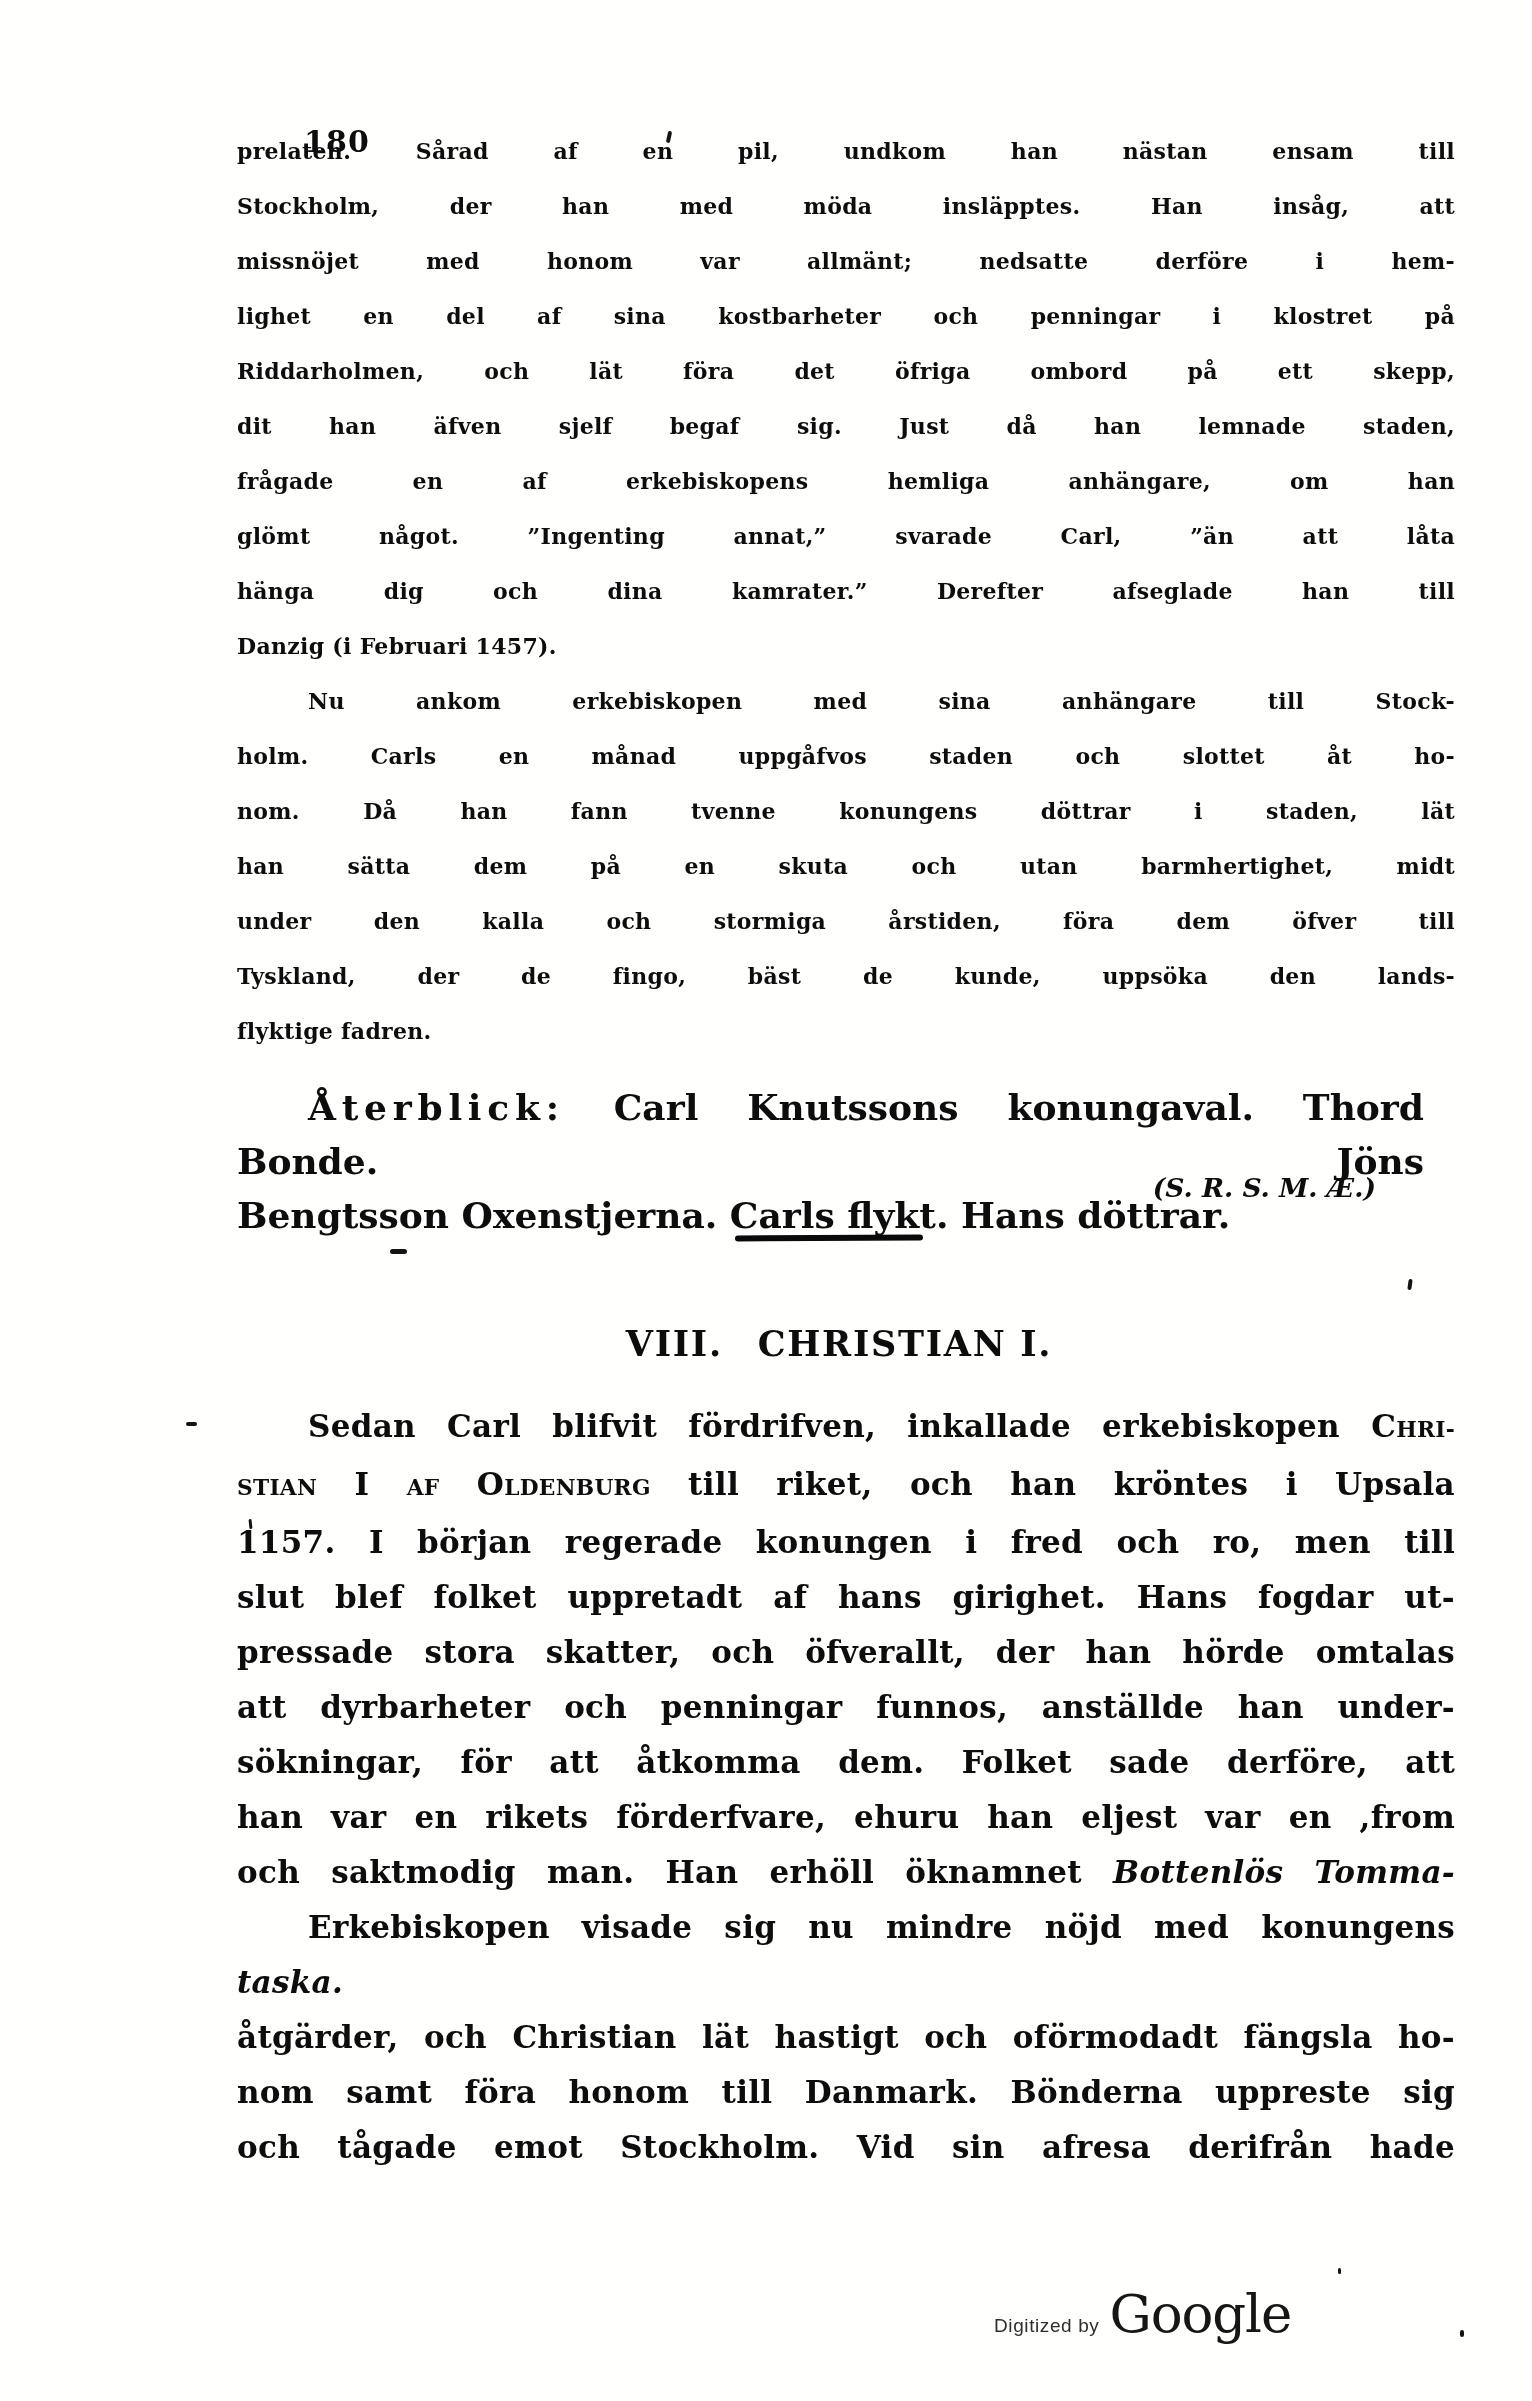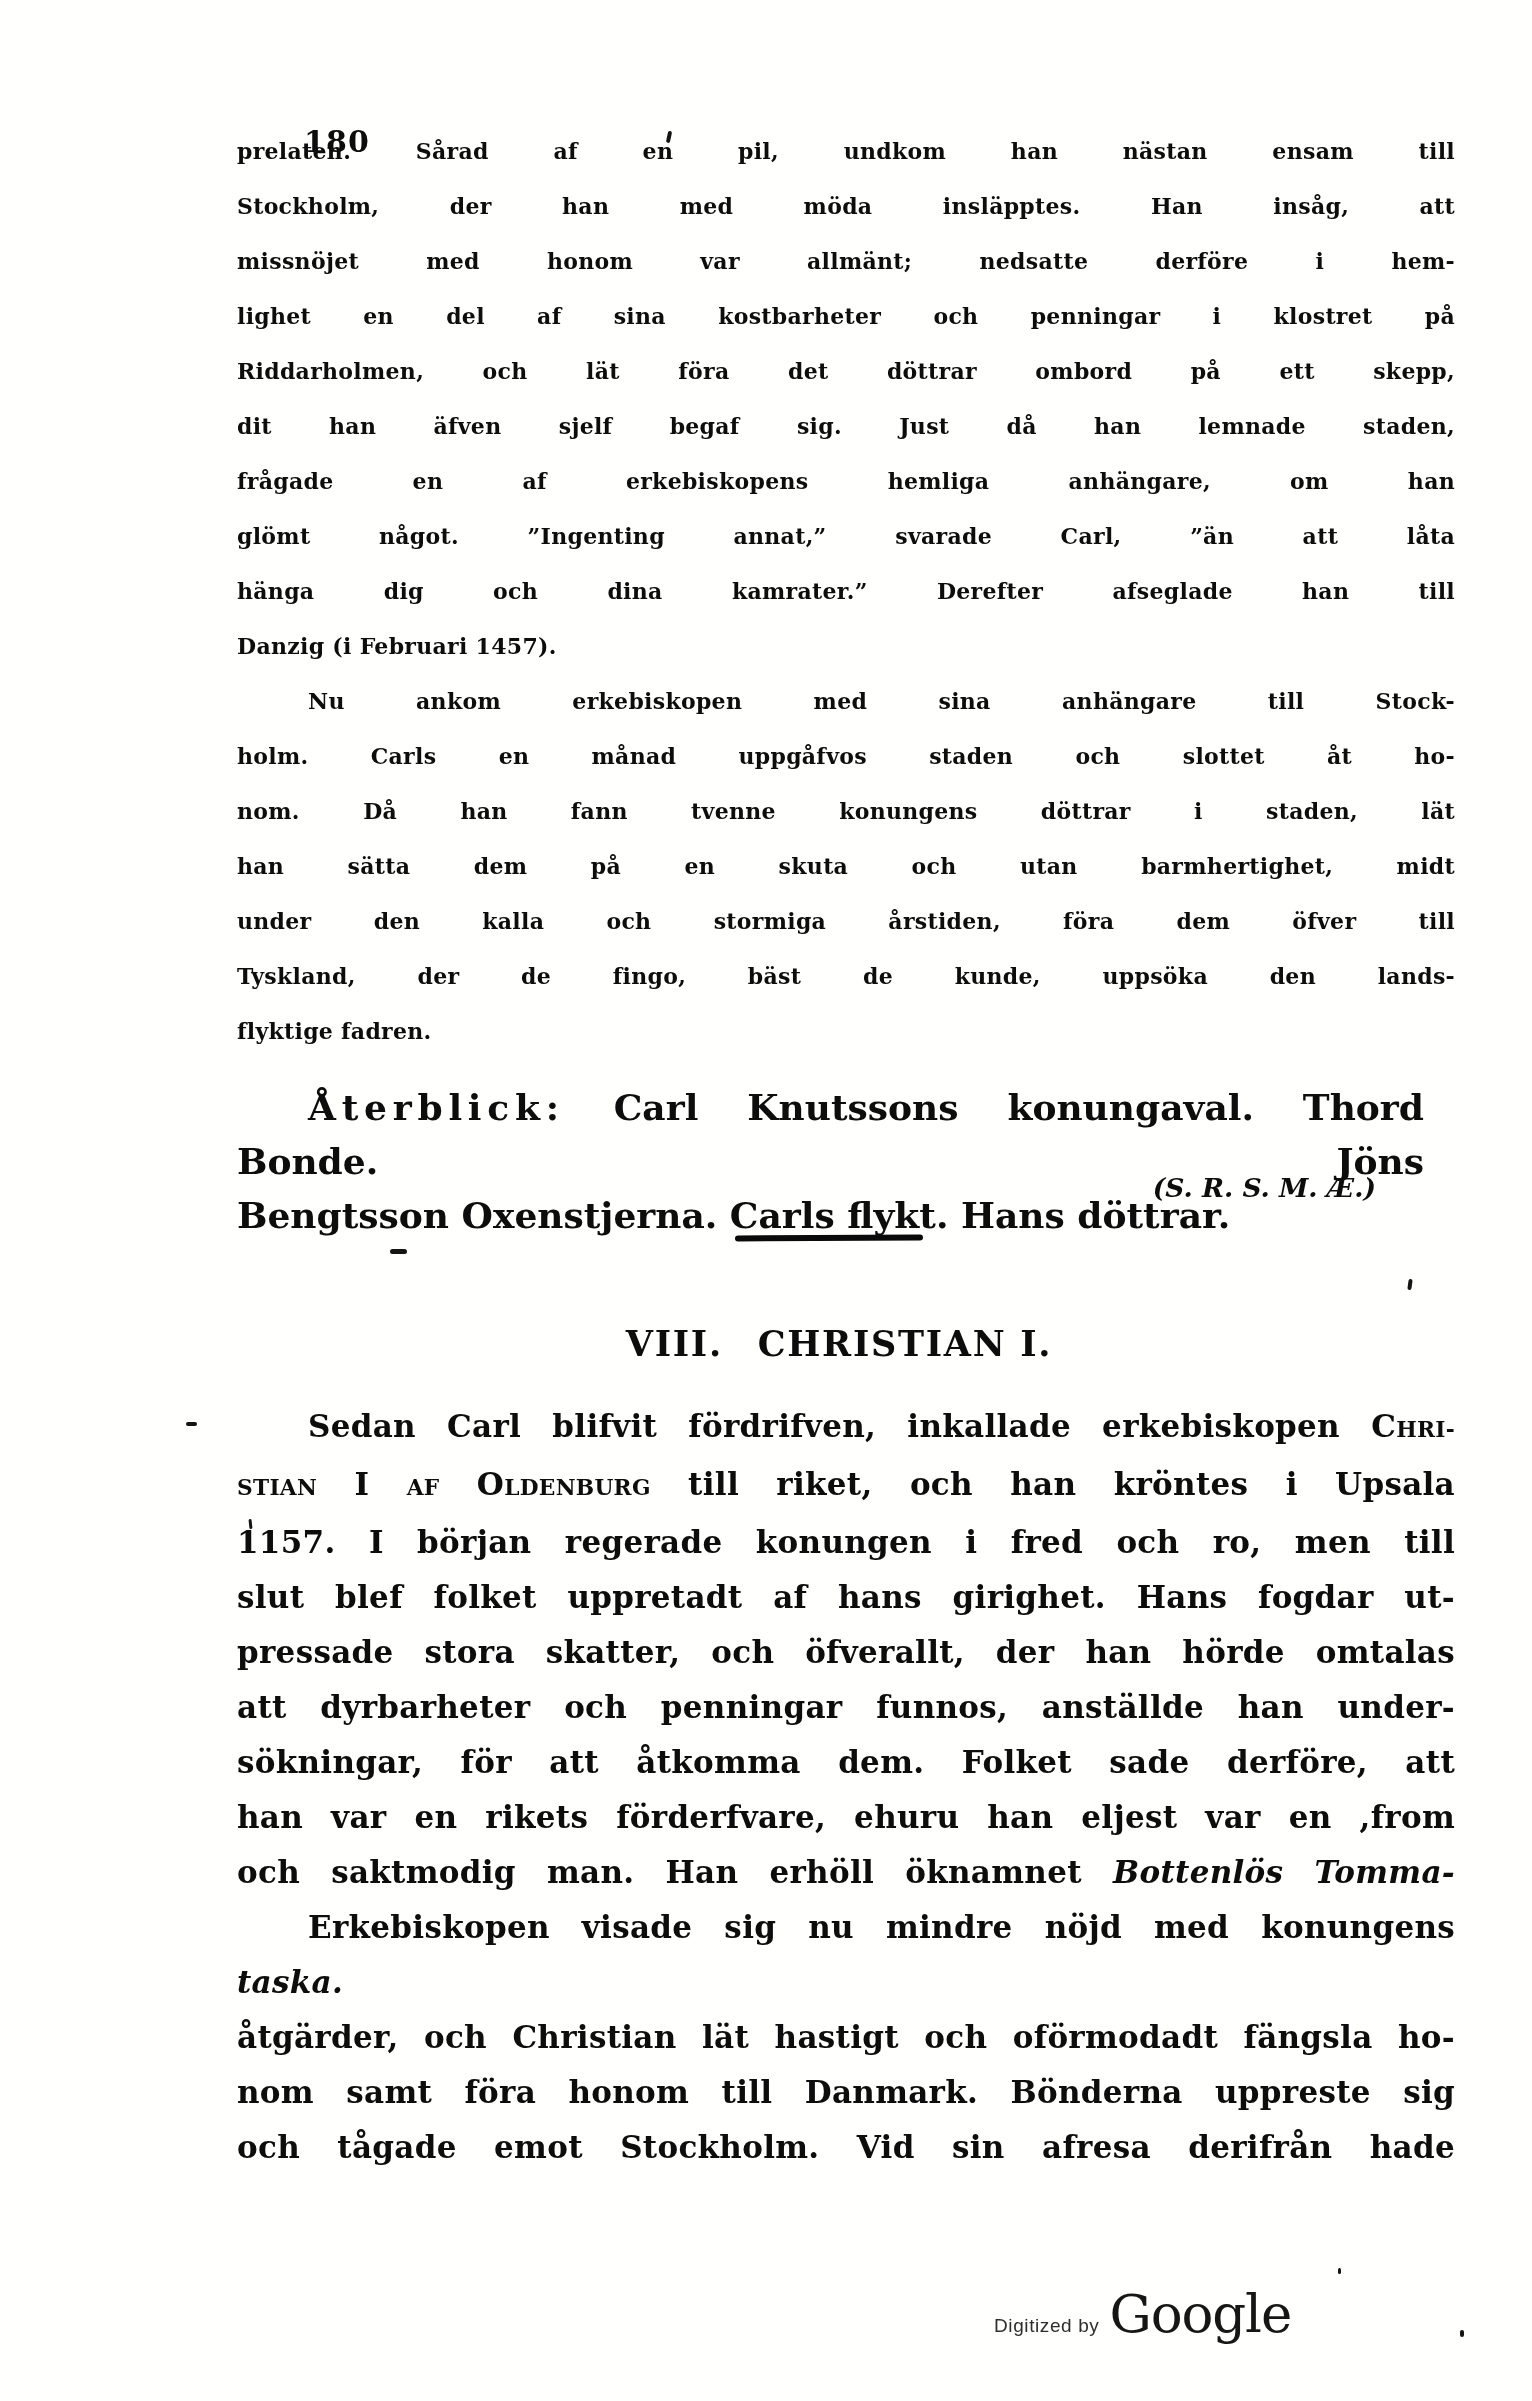--- a/index.html
+++ b/index.html
@@ -68,21 +68,21 @@
 
 <div id="sheet">
 
   <div id="pagenum">180</div>
 
   <div id="block1" class="textblock">
       <div class="line"><span class="seg-n">prelaten.  Sårad af en pil, undkom han nästan ensam till</span></div>
       <div class="line"><span class="seg-n">Stockholm, der han med möda insläpptes.  Han insåg, att</span></div>
       <div class="line"><span class="seg-n">missnöjet med honom var allmänt; nedsatte derföre i hem-</span></div>
       <div class="line"><span class="seg-n">lighet en del af sina kostbarheter och penningar i klostret på</span></div>
-      <div class="line"><span class="seg-n">Riddarholmen, och lät föra det döttrar ombord på ett skepp,</span></div>
+      <div class="line"><span class="seg-n">Riddarholmen, och lät föra det öfriga ombord på ett skepp,</span></div>
       <div class="line"><span class="seg-n">dit han äfven sjelf begaf sig.  Just då han lemnade staden,</span></div>
       <div class="line"><span class="seg-n">frågade en af erkebiskopens hemliga anhängare, om han</span></div>
       <div class="line"><span class="seg-n">glömt något.  ”Ingenting annat,” svarade Carl, ”än att låta</span></div>
       <div class="line"><span class="seg-n">hänga dig och dina kamrater.”  Derefter afseglade han till</span></div>
       <div class="line last"><span class="seg-n">Danzig (i Februari 1457).</span></div>
       <div class="line indent"><span class="seg-n">Nu ankom erkebiskopen med sina anhängare till Stock-</span></div>
       <div class="line"><span class="seg-n">holm.  Carls en månad uppgåfvos staden och slottet åt ho-</span></div>
       <div class="line"><span class="seg-n">nom.  Då han fann tvenne konungens döttrar i staden, lät</span></div>
       <div class="line"><span class="seg-n">han sätta dem på en skuta och utan barmhertighet, midt</span></div>
       <div class="line"><span class="seg-n">under den kalla och stormiga årstiden, föra dem öfver till</span></div>

